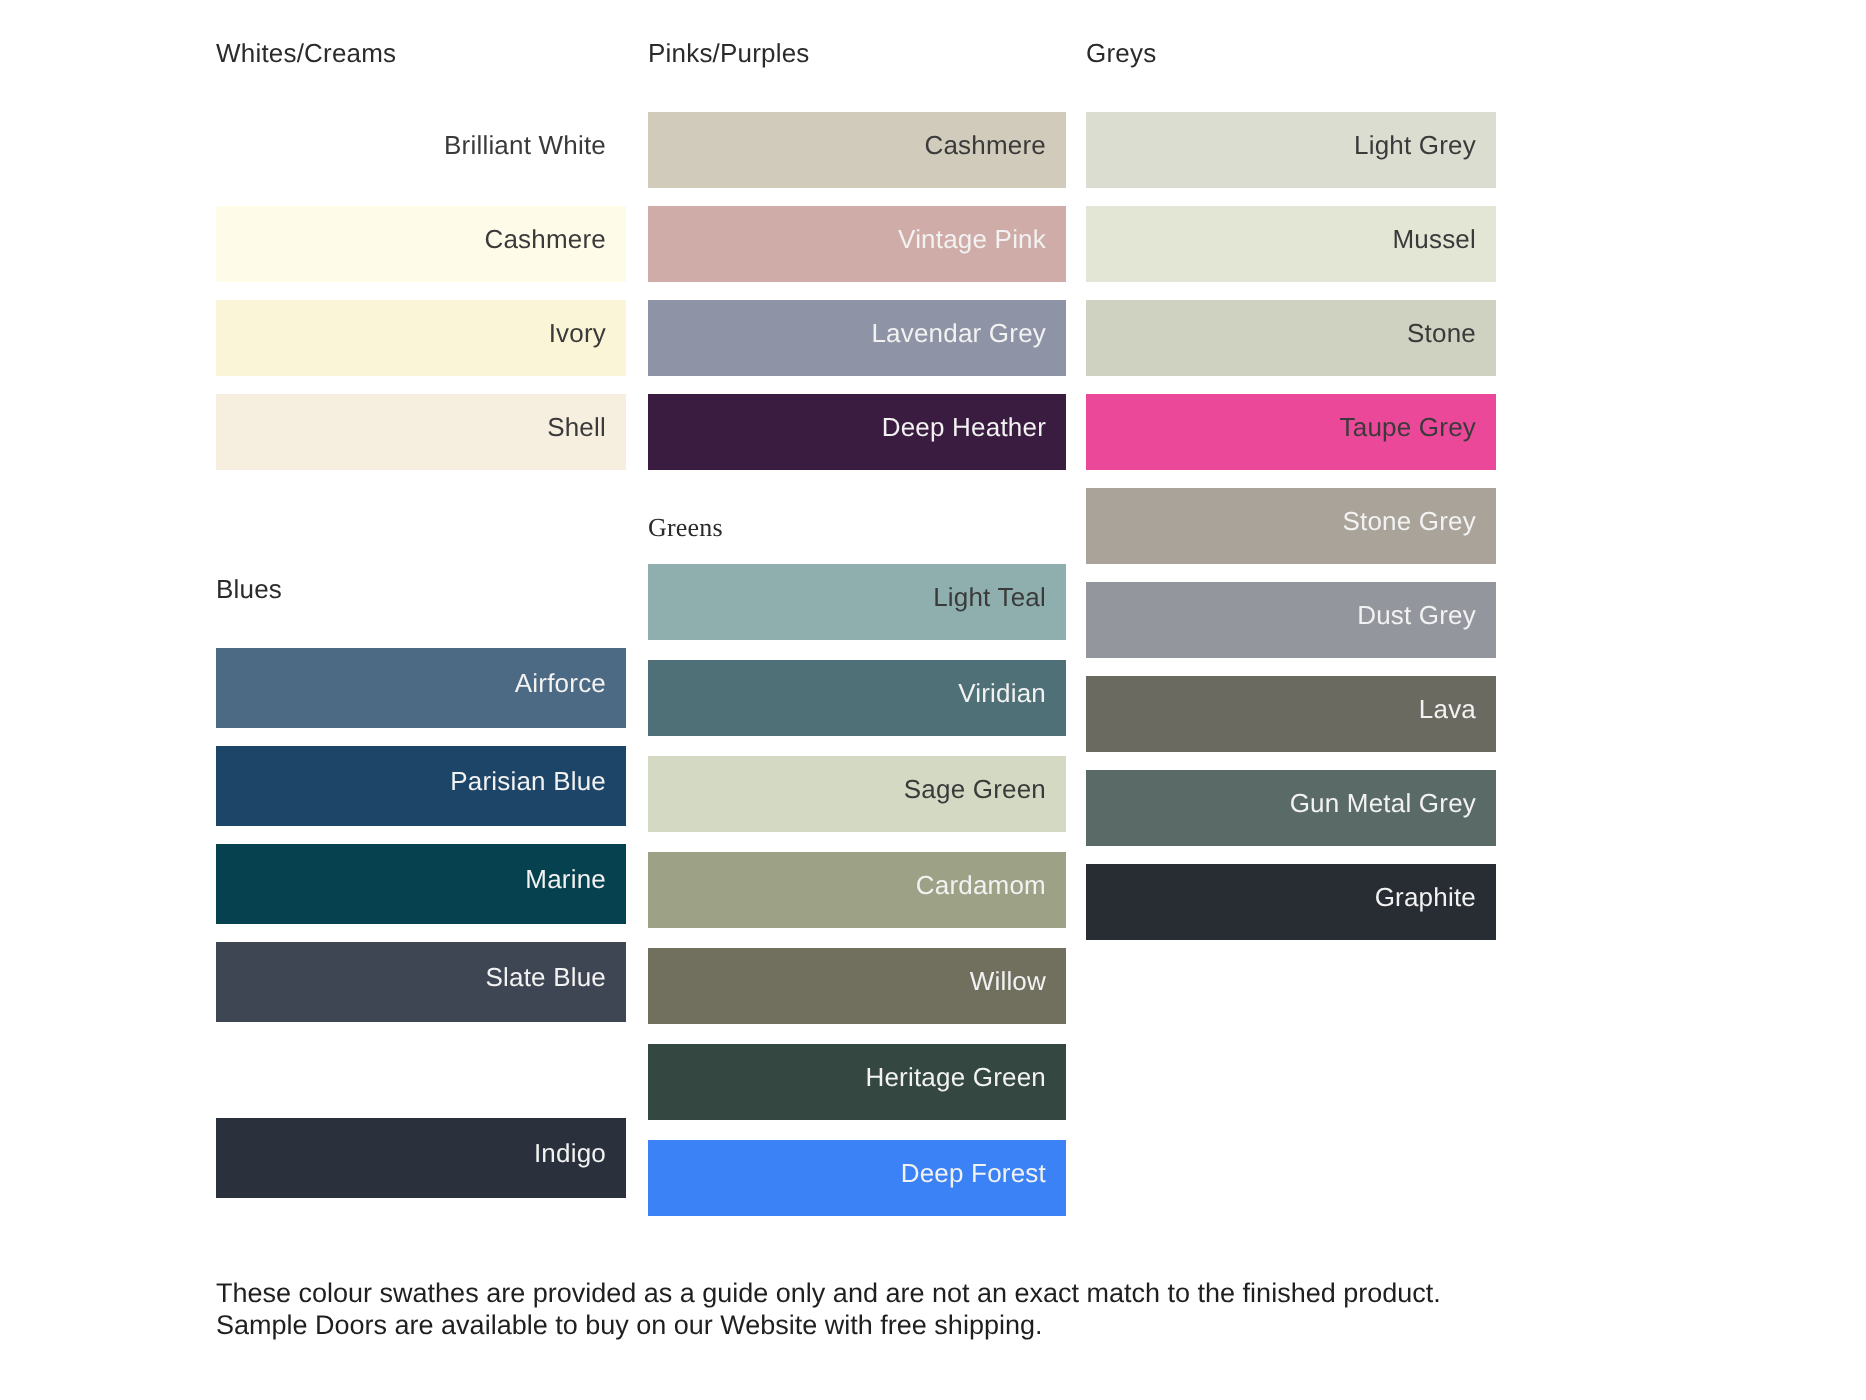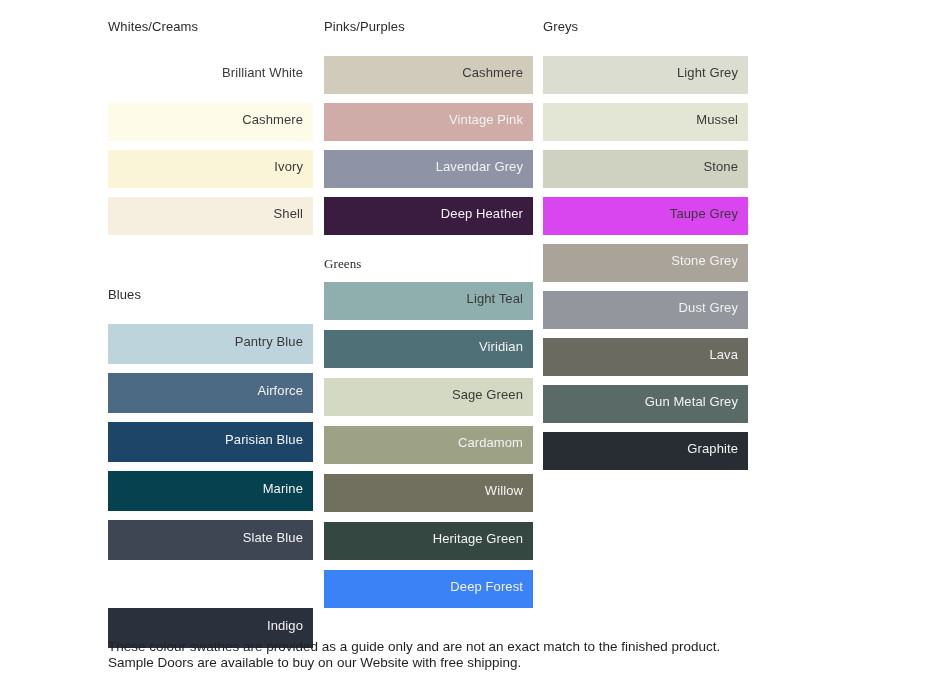--- a/index.html
+++ b/index.html
@@ -69,23 +69,20 @@
         </div>
         <div class="swatch label-dark" style="background: rgb(251, 245, 215);">
           <span class="swatch-label">Ivory</span>
         </div>
         <div class="swatch label-dark" style="background: rgb(246, 238, 223); padding-left: 16px;">
           <span class="swatch-label">Shell</span>
         </div>
       </div>
       <div class="section">
         <div class="section-header">Blues</div>
-        <div class="swatch label-dark" style="background: rgb(190, 212, 220);">
-          <span class="swatch-label">Pantry Blue</span>
-        </div>
         <div class="swatch label-light" style="background: rgb(76, 106, 132);">
           <span class="swatch-label">Airforce</span>
         </div>
         <div class="swatch label-light" style="background: rgb(29, 69, 104);">
           <span class="swatch-label">Parisian Blue</span>
         </div>
         <div class="swatch label-light" style="background: rgb(5, 65, 79);">
           <span class="swatch-label">Marine</span>
         </div>
         <div class="swatch label-light" style="background: rgb(63, 70, 83);">
@@ -142,21 +139,21 @@
         <div class="section-header">Greys</div>
         <div class="swatch label-dark" style="background: rgb(220, 221, 209);">
           <span class="swatch-label">Light Grey</span>
         </div>
         <div class="swatch label-dark" style="background: rgb(228, 230, 213);">
           <span class="swatch-label">Mussel</span>
         </div>
         <div class="swatch label-dark" style="background: rgb(207, 210, 193);">
           <span class="swatch-label">Stone</span>
         </div>
-        <div class="swatch label-dark" style="background: #d946ef; text-align: right;">
+        <div class="swatch label-dark" style="background: #ec4899; text-align: right;">
           <span class="swatch-label">Taupe Grey</span>
         </div>
         <div class="swatch label-light" style="background: rgb(169, 163, 154);">
           <span class="swatch-label">Stone Grey</span>
         </div>
         <div class="swatch label-light" style="background: rgb(148, 150, 158);">
           <span class="swatch-label">Dust Grey</span>
         </div>
         <div class="swatch label-light" style="background: rgb(107, 106, 96);">
           <span class="swatch-label">Lava</span>

